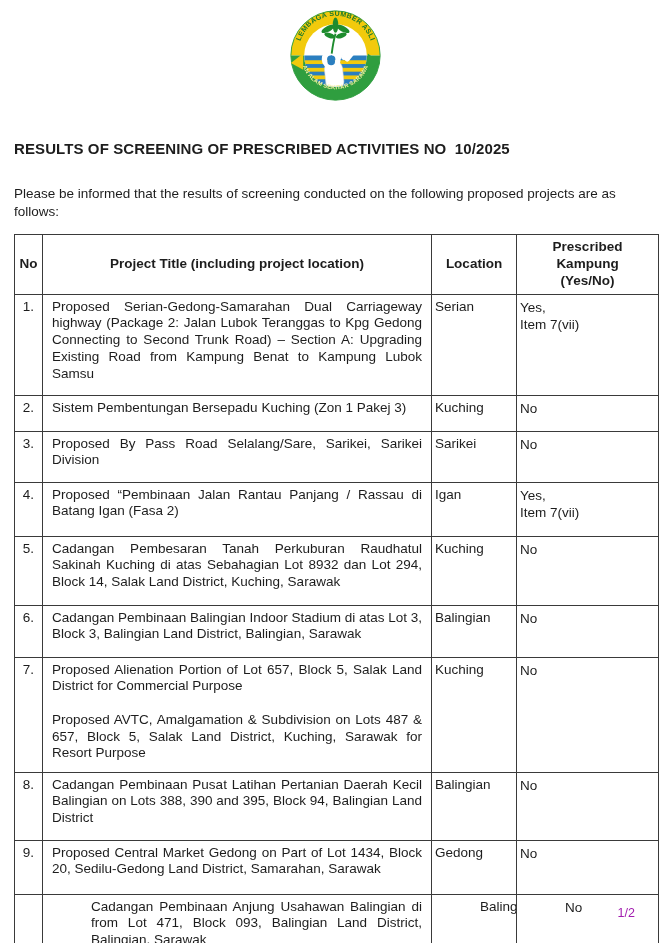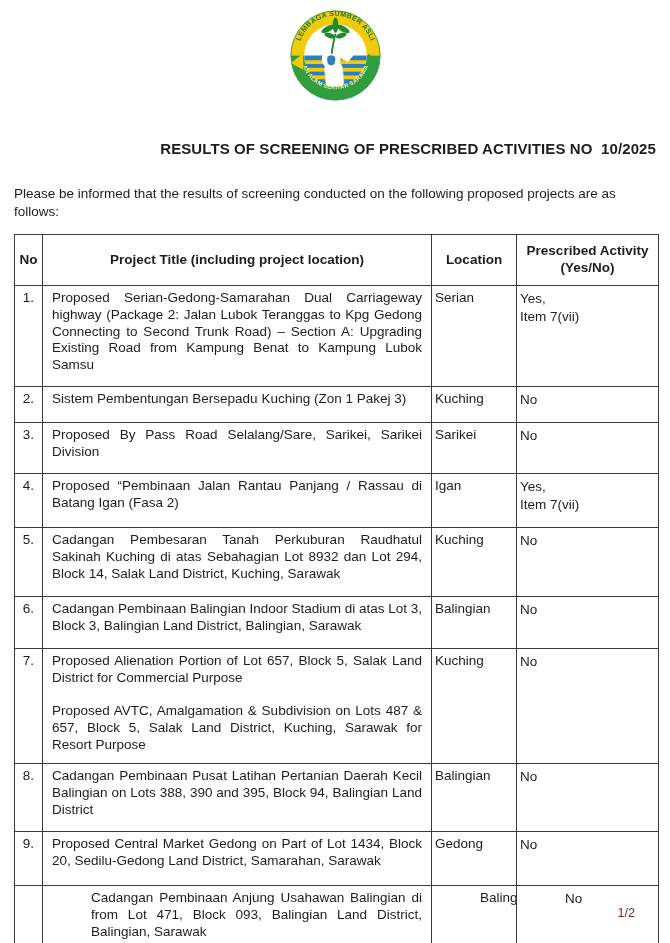--- a/index.html
+++ b/index.html
@@ -5,21 +5,21 @@
   html,body { margin:0; padding:0; }
   body {
     width:670px; height:943px; background:#ffffff; position:relative;
     font-family:"Liberation Sans", sans-serif; color:#1d1d1d;
     overflow:hidden;
   }
   .logo-wrap { width:95px; height:95px; margin:8px auto 0; }
   .logo-wrap svg { display:block; width:95px; height:95px; }
 
   .doc-title {
-    font-size:15px; font-weight:bold; text-align:right;
+    font-size:15px; font-weight:bold; text-align:left;
     margin:37px 14px 0; white-space:pre-wrap; letter-spacing:0.1px;
   }
   .intro {
     font-size:13.5px; margin:28px 14px 0; line-height:1.3;
   }
 
   table.screening {
     border-collapse:collapse; table-layout:fixed;
     width:644px; margin:14px 0 0 14px; font-size:13.5px;
   }
@@ -41,21 +41,21 @@
   tbody tr:nth-child(4)  td { height:45px; }
   tbody tr:nth-child(5)  td { height:60px; }
   tbody tr:nth-child(6)  td { height:43px; }
   tbody tr:nth-child(7)  td { height:106px; }
   tbody tr:nth-child(8)  td { height:59px; }
   tbody tr:nth-child(9)  td { height:45px; }
   tbody tr:nth-child(10) td { height:30px;padding-left:48px; }
   tbody tr:nth-child(11) td { height:43px; }
 
   .page-num {
-    position:absolute; top:906px; right:35px; font-size:12.5px; color:#7f1d1d;
+    position:absolute; top:906px; right:35px; font-size:12.5px; color:#a21caf;
   }
 </style>
 </head>
 <body>
 
 <div class="logo-wrap">
   <svg viewBox="0 0 100 100">
     <defs>
       <clipPath id="innerClip">
           <circle cx="50" cy="50" r="33"></circle>
@@ -115,21 +115,21 @@
     <col style="width:28px">
       <col style="width:389px">
       <col style="width:85px">
       <col style="width:142px">
   </colgroup>
   <thead>
     <tr>
       <th>No</th>
       <th>Project Title (including project location)</th>
       <th>Location</th>
-      <th>Prescribed Activity
+      <th>Prescribed Kampung
 (Yes/No)</th>
     </tr>
   </thead>
   <tbody>
       <tr>
     <td class="c-no">1.</td>
     <td class="c-title">Proposed Serian-Gedong-Samarahan Dual Carriageway highway (Package 2: Jalan Lubok Teranggas to Kpg Gedong Connecting to Second Trunk Road) – Section A: Upgrading Existing Road from Kampung Benat to Kampung Lubok Samsu</td>
     <td class="c-loc">Serian</td>
     <td class="c-pa">Yes,
 Item 7(vii)</td>

